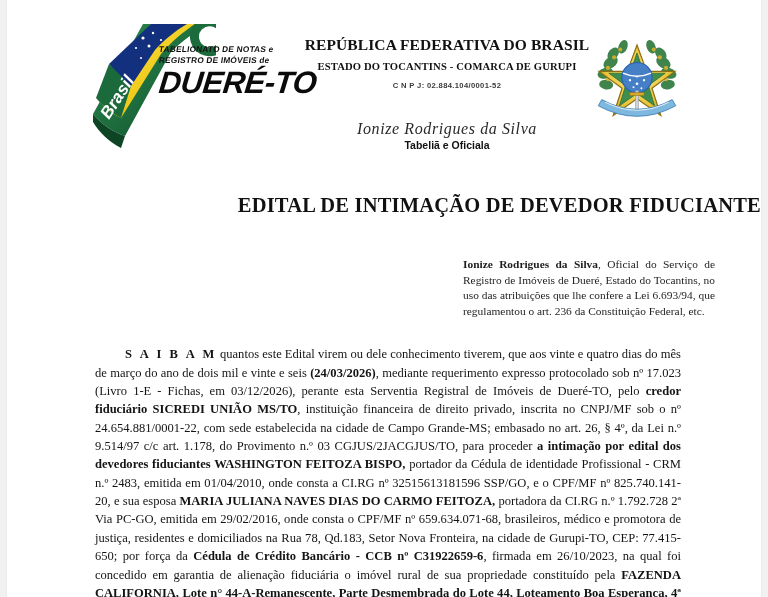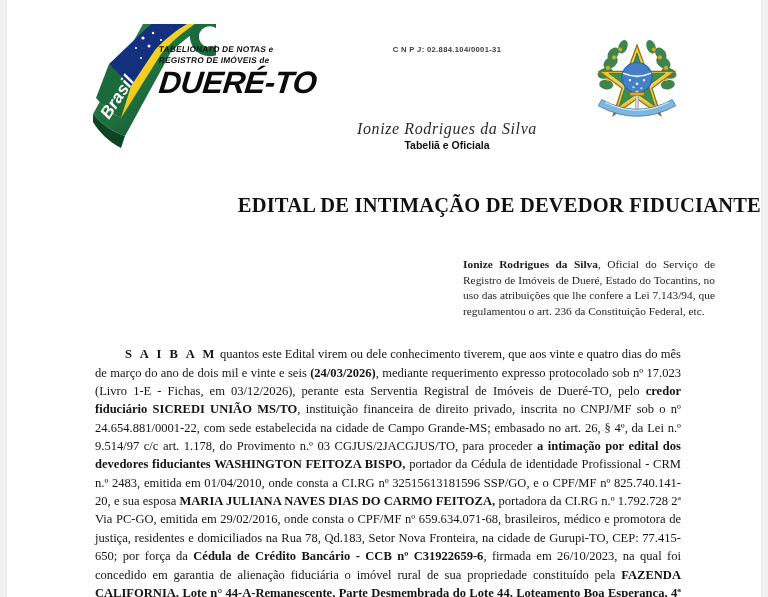--- a/index.html
+++ b/index.html
@@ -235,21 +235,23 @@
         </svg>
 
         <div class="logo-text">
           <div class="logo-line1">TABELIONATO DE NOTAS e</div>
           <div class="logo-line2">REGISTRO DE IMÓVEIS de</div>
           <div class="logo-duere">DUERÉ-TO</div>
         </div>
       </div>
 
       <div class="head-text">
-        <div class="cnpj">C N P J:  02.884.104/0001-31</div>
+        <div class="rep-title">REPÚBLICA FEDERATIVA DO BRASIL</div>
+        <div class="estado">ESTADO DO TOCANTINS - COMARCA DE GURUPI</div>
+        <div class="cnpj">C N P J:  02.884.104/0001-52</div>
       </div>
 
       <div class="signature">
         <div class="sig-name">Ionize Rodrigues da Silva</div>
         <div class="sig-role">Tabeliã e Oficiala</div>
       </div>
 
       <svg class="coat" viewBox="0 0 100 100">
         <defs>
           <radialGradient id="gStar" cx="50%" cy="45%" r="60%">
@@ -301,21 +303,21 @@
         <rect x="42" y="62" width="16" height="3.4" fill="#d8a92b" stroke="#96721a" stroke-width="0.6"></rect>
 
         <path d="M10,70 q40,22 80,0 l4,7 q-44,24 -88,0 Z" fill="#7fb8de" stroke="#3d7fb5" stroke-width="1"></path>
         <path d="M14,73 q36,18 72,0" fill="none" stroke="#ffffff" stroke-width="1.2" opacity="0.7"></path>
       </svg>
     </div>
 
     <div class="doc-title">EDITAL DE INTIMAÇÃO DE DEVEDOR FIDUCIANTE</div>
 
     <div class="preamble">
-      <b>Ionize Rodrigues da Silva</b><span>, Oficial do Serviço de Registro de Imóveis de Dueré, Estado do Tocantins, no uso das atribuições que lhe confere a Lei 7.143/94, que regulamentou o art. 236 da Constituição Federal, etc.</span>
+      <b>Ionize Rodrigues da Silva</b><span>, Oficial do Serviço de Registro de Imóveis de Dueré, Estado do Tocantins, no uso das atribuições que lhe confere a Lei 6.693/94, que regulamentou o art. 236 da Constituição Federal, etc.</span>
     </div>
 
     <div class="body-text">
       <b class="sp">S A I B A M</b><span> quantos este Edital virem ou dele conhecimento tiverem, que aos vinte e quatro dias do mês de março do ano de dois mil e vinte e seis </span><b>(24/03/2026)</b><span>, mediante requerimento expresso protocolado sob nº 17.023 (Livro 1-E - Fichas, em 03/12/2026), perante esta Serventia Registral de Imóveis de Dueré-TO, pelo </span><b>credor fiduciário SICREDI UNIÃO MS/TO</b><span>, instituição financeira de direito privado, inscrita no CNPJ/MF sob o nº 24.654.881/0001-22, com sede estabelecida na cidade de Campo Grande-MS; embasado no art. 26, § 4º, da Lei n.º 9.514/97 c/c art. 1.178, do Provimento n.º 03 CGJUS/2JACGJUS/TO, para proceder </span><b>a intimação por edital dos devedores fiduciantes WASHINGTON FEITOZA BISPO,</b><span> portador da Cédula de identidade Profissional - CRM n.º 2483, emitida em 01/04/2010, onde consta a CI.RG nº 32515613181596 SSP/GO, e o CPF/MF nº 825.740.141-20, e sua esposa </span><b>MARIA JULIANA  NAVES DIAS DO CARMO FEITOZA,</b><span> portadora da CI.RG n.º 1.792.728 2ª Via PC-GO, emitida em 29/02/2016, onde consta o CPF/MF nº 659.634.071-68, brasileiros, médico e promotora de justiça, residentes e domiciliados na Rua 78, Qd.183, Setor Nova Fronteira, na cidade de Gurupi-TO, CEP: 77.415-650; por força da </span><b>Cédula de Crédito Bancário - CCB nº C31922659-6</b><span>, firmada em 26/10/2023, na qual foi concedido em garantia de alienação fiduciária o imóvel rural de sua propriedade constituído pela </span><b>FAZENDA CALIFORNIA, Lote n° 44-A-Remanescente, Parte Desmembrada do Lote 44, Loteamento Boa Esperança, 4ª Etapa, zona rural de Dueré-TO, com a área de 125.8228 ha</b>
     </div>
 
   </div>
 </div>
 
 </body></html>

